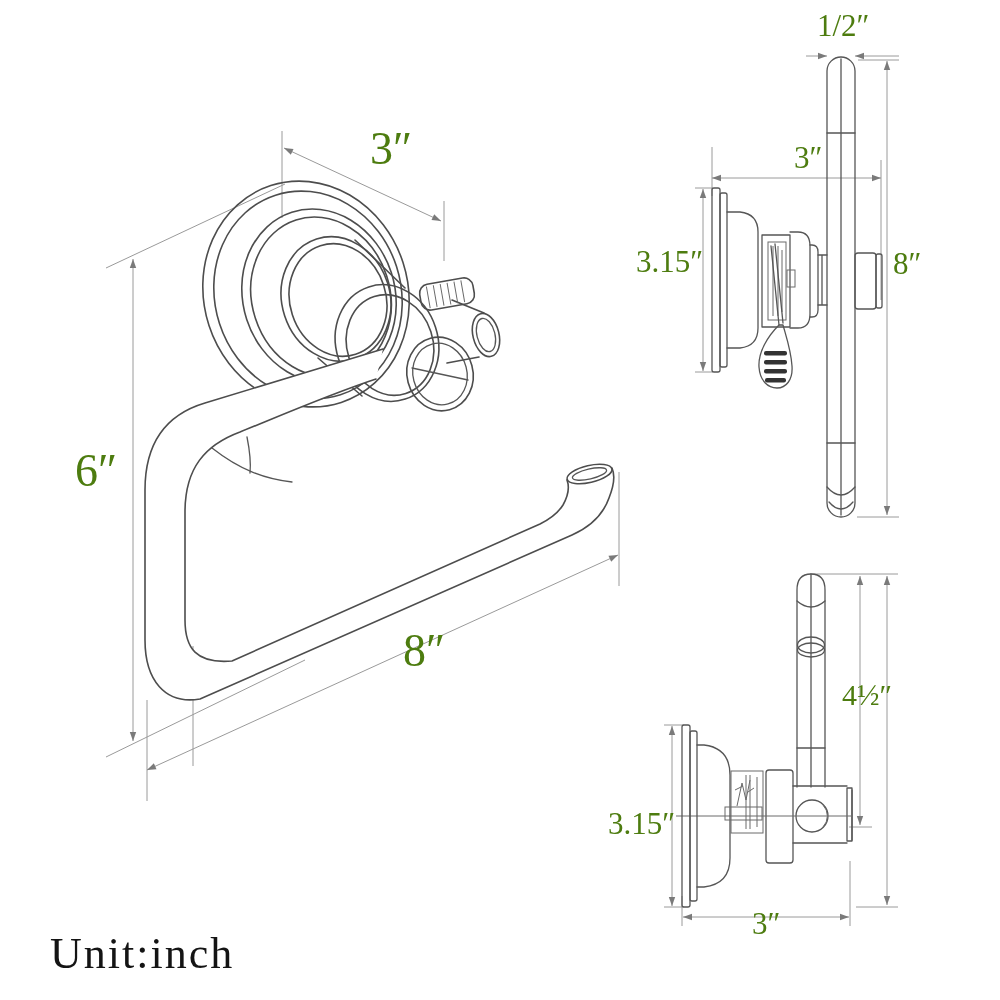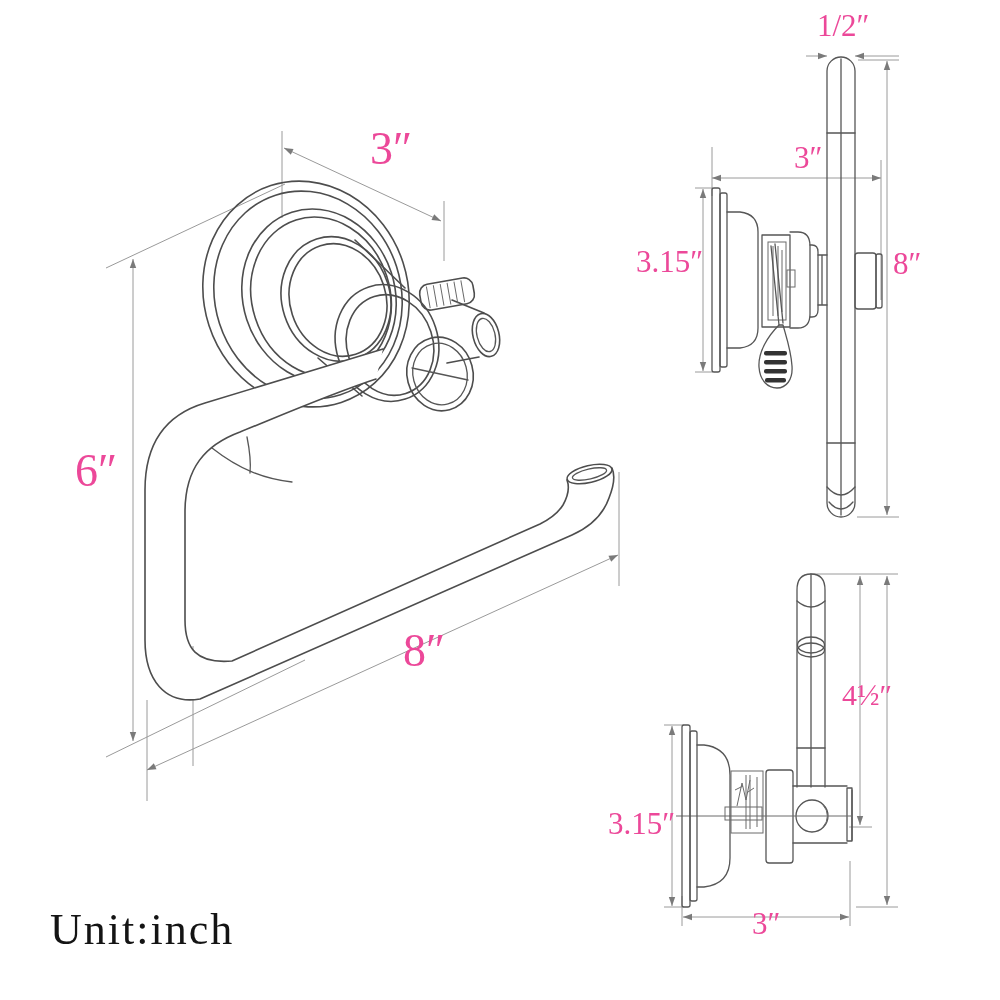--- a/index.html
+++ b/index.html
@@ -5,21 +5,21 @@
   html,body{margin:0;padding:0;background:#fff;}
   .page{position:relative;width:1000px;height:1000px;background:#ffffff;overflow:hidden;
         font-family:"Liberation Serif","DejaVu Serif",serif;}
   svg{position:absolute;left:0;top:0;}
   .draw{stroke:#4d4d4d;fill:none;stroke-width:1.6;stroke-linecap:round;stroke-linejoin:round;}
   .draw2{stroke:#565656;fill:none;stroke-width:1.3;stroke-linecap:round;stroke-linejoin:round;}
   .thin{stroke:#6a6a6a;fill:none;stroke-width:1;}
   .dim{stroke:#9a9a9a;fill:none;stroke-width:1;}
   .wfill{fill:#ffffff;stroke:none;}
   .dark{fill:#333;stroke:none;}
-  .dim-label{position:absolute;color:#ec4899;line-height:1;white-space:nowrap;}
+  .dim-label{position:absolute;color:#4d7c0f;line-height:1;white-space:nowrap;}
   .unit-note{position:absolute;color:#141414;letter-spacing:2px;}
 </style>
 </head>
 <body>
 
 <div class="page">
 
 <svg width="1000" height="1000" viewBox="0 0 1000 1000">
   <defs>
     <marker id="arw" markerWidth="11" markerHeight="9" refX="9.5" refY="4" orient="auto-start-reverse" markerUnits="userSpaceOnUse">
@@ -188,15 +188,15 @@
 
 <div class="dim-label" style="left:817px;top:10px;font-size:31px;">1/2″</div>
 <div class="dim-label" style="left:794px;top:142px;font-size:31px;">3″</div>
 <div class="dim-label" style="left:636px;top:246px;font-size:31px;">3.15″</div>
 <div class="dim-label" style="left:893px;top:248px;font-size:31px;">8″</div>
 
 <div class="dim-label" style="left:842px;top:680px;font-size:30px;">4½″</div>
 <div class="dim-label" style="left:608px;top:808px;font-size:31px;">3.15″</div>
 <div class="dim-label" style="left:752px;top:908px;font-size:31px;">3″</div>
 
-<div class="unit-note" style="left:50px;top:904px;font-size:44px;">Unit:inch</div>
+<div class="unit-note" style="left:50px;top:928px;font-size:44px;">Unit:inch</div>
 
 </div>
 
 </body></html>

